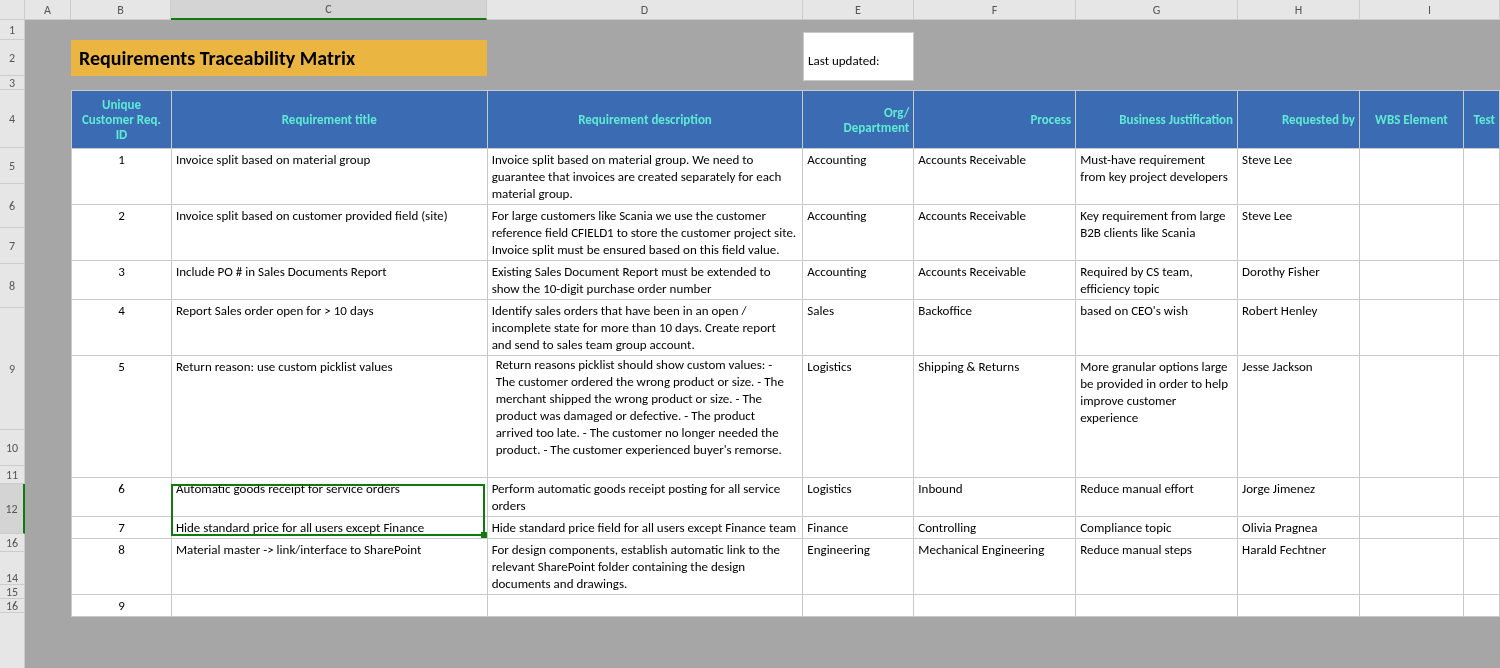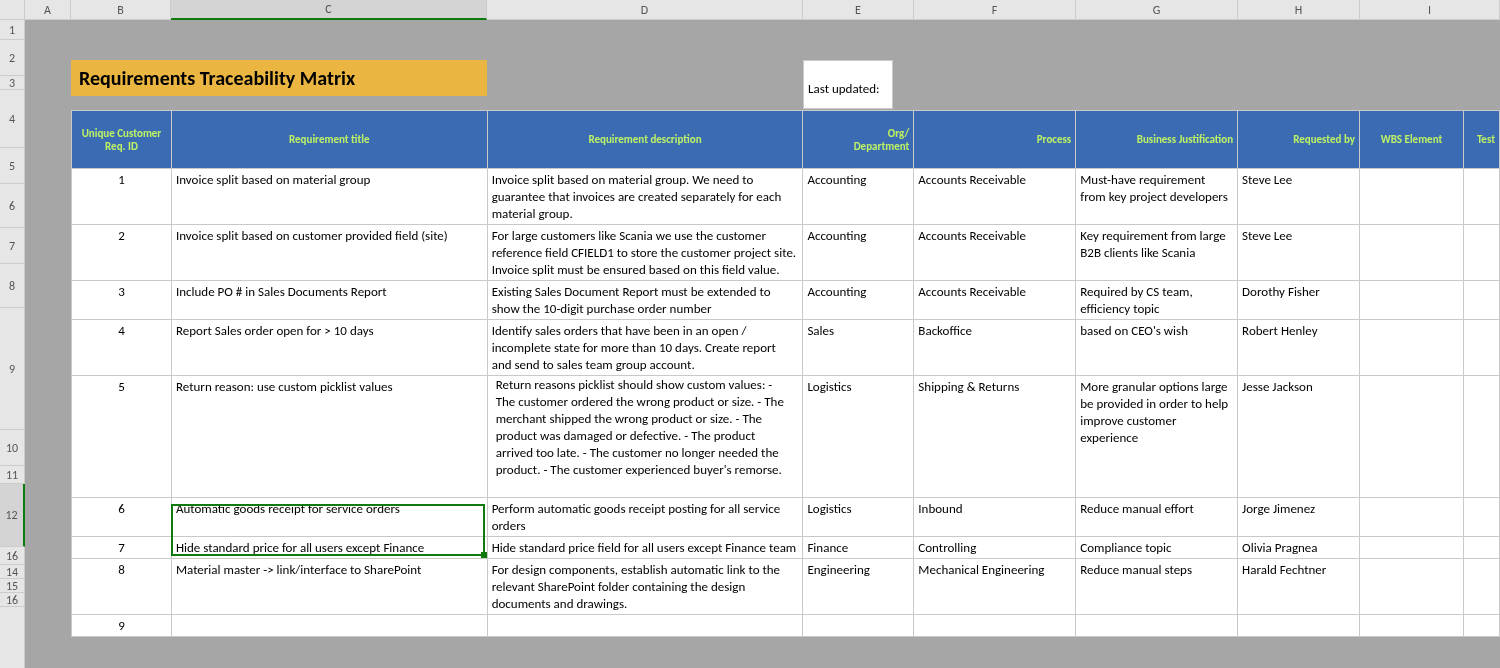--- a/index.html
+++ b/index.html
@@ -48,21 +48,21 @@
   .row-h { width: 25px; }
   .col-h.sel { background: #d4d4d4; border-bottom: 2px solid #0f7b0f; }
   .row-h.sel { background: #d4d4d4; border-right: 2px solid #0f7b0f; }
   .corner {
     position: absolute; top:0; left:0; width:25px; height:20px;
     background:#e6e6e6; border-right:1px solid #ccc; border-bottom:1px solid #ccc;
     z-index: 11;
   }
   .sheet-area {
     position: absolute;
-    top: 20px; left: 25px; right: 0; bottom: 0; margin-top: 20px;
+    top: 20px; left: 25px; right: 0; bottom: 0;
   }
   .title-cell {
     position: absolute;
     background: #eab540;
     color: #000;
     font-weight: bold;
     font-size: 20px;
     display: flex;
     align-items: center;
     padding-left: 8px;
@@ -76,27 +76,27 @@
     padding: 1px 4px;
     white-space: pre-line;
   }
   .matrix {
     position: absolute;
     border-collapse: collapse;
     table-layout: fixed;
   }
   .matrix th {
     background: #3b6cb3;
-    color: #bef264;
+    color: #5eead4;
     font-weight: bold;
     text-align: center;
     vertical-align: middle;
     border: 1px solid #c9c9c9;
     padding: 4px;
-    font-size: 11px;
+    font-size: 13px;
   }
   .matrix th.left { text-align: right; padding-left: 6px; }
   .matrix td {
     background: #fff;
     border: 1px solid #c9c9c9;
     vertical-align: top;
     padding: 2px 4px;
     font-size: 13px;
     line-height: 17px;
     overflow: hidden;
@@ -139,34 +139,34 @@
     <div class="row-h" style="height: 36px;">2</div>
     <div class="row-h" style="height: 14px;">3</div>
     <div class="row-h" style="height: 58px;">4</div>
     <div class="row-h" style="height: 36px;">5</div>
     <div class="row-h" style="height: 44px;">6</div>
     <div class="row-h" style="height: 36px;">7</div>
     <div class="row-h" style="height: 44px;">8</div>
     <div class="row-h" style="height: 122px;">9</div>
     <div class="row-h" style="height: 36px;">10</div>
     <div class="row-h" style="height: 18px;">11</div>
-    <div class="row-h sel" style="height: 63px;">12</div>
+    <div class="row-h sel" style="height: 50px;">12</div>
     <div class="row-h" style="height: 18px;">16</div>
-    <div class="row-h" style="height: 14px;">14</div>
+    <div class="row-h" style="height: 14px; margin-top: 19px;">14</div>
     <div class="row-h" style="height: 14px;">15</div>
     <div class="row-h" style="height: 14px;">16</div>
   </div>
 
 <div class="sheet-area">
 
   <div class="title-cell" style="left:46px; top:20px; width:416px; height:36px;">
     <span>Requirements Traceability Matrix</span>
   </div>
 
-  <div class="last-updated" style="left:778px; top:20px; width:90px; height:49px;">
+  <div class="last-updated" style="left:778px; top:12px; width:111px; height:49px;">
     <span>Last updated:</span><br>
     <span>11/21/2022</span>
   </div>
 
   <table class="matrix" style="left:46px; top:70px;">
     <colgroup>
       <col style="width:100px">
         <col style="width:316px">
         <col style="width:316px">
       <col style="width:111px">

